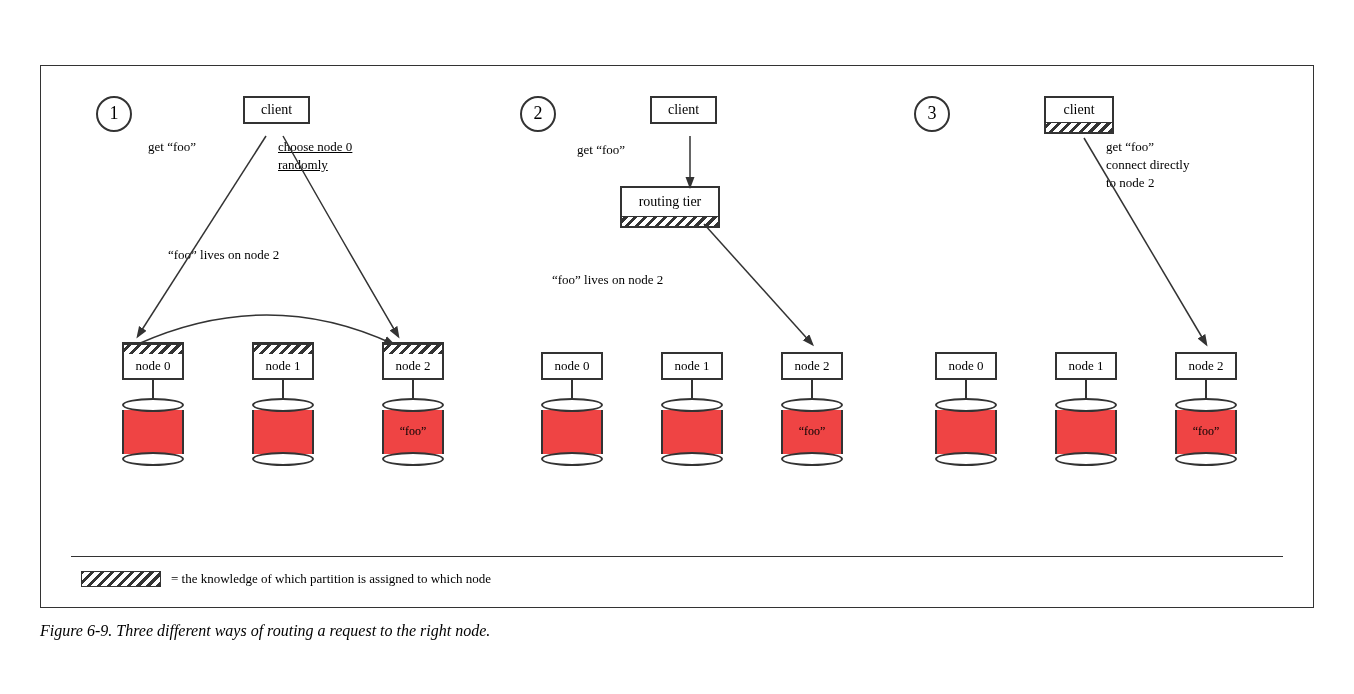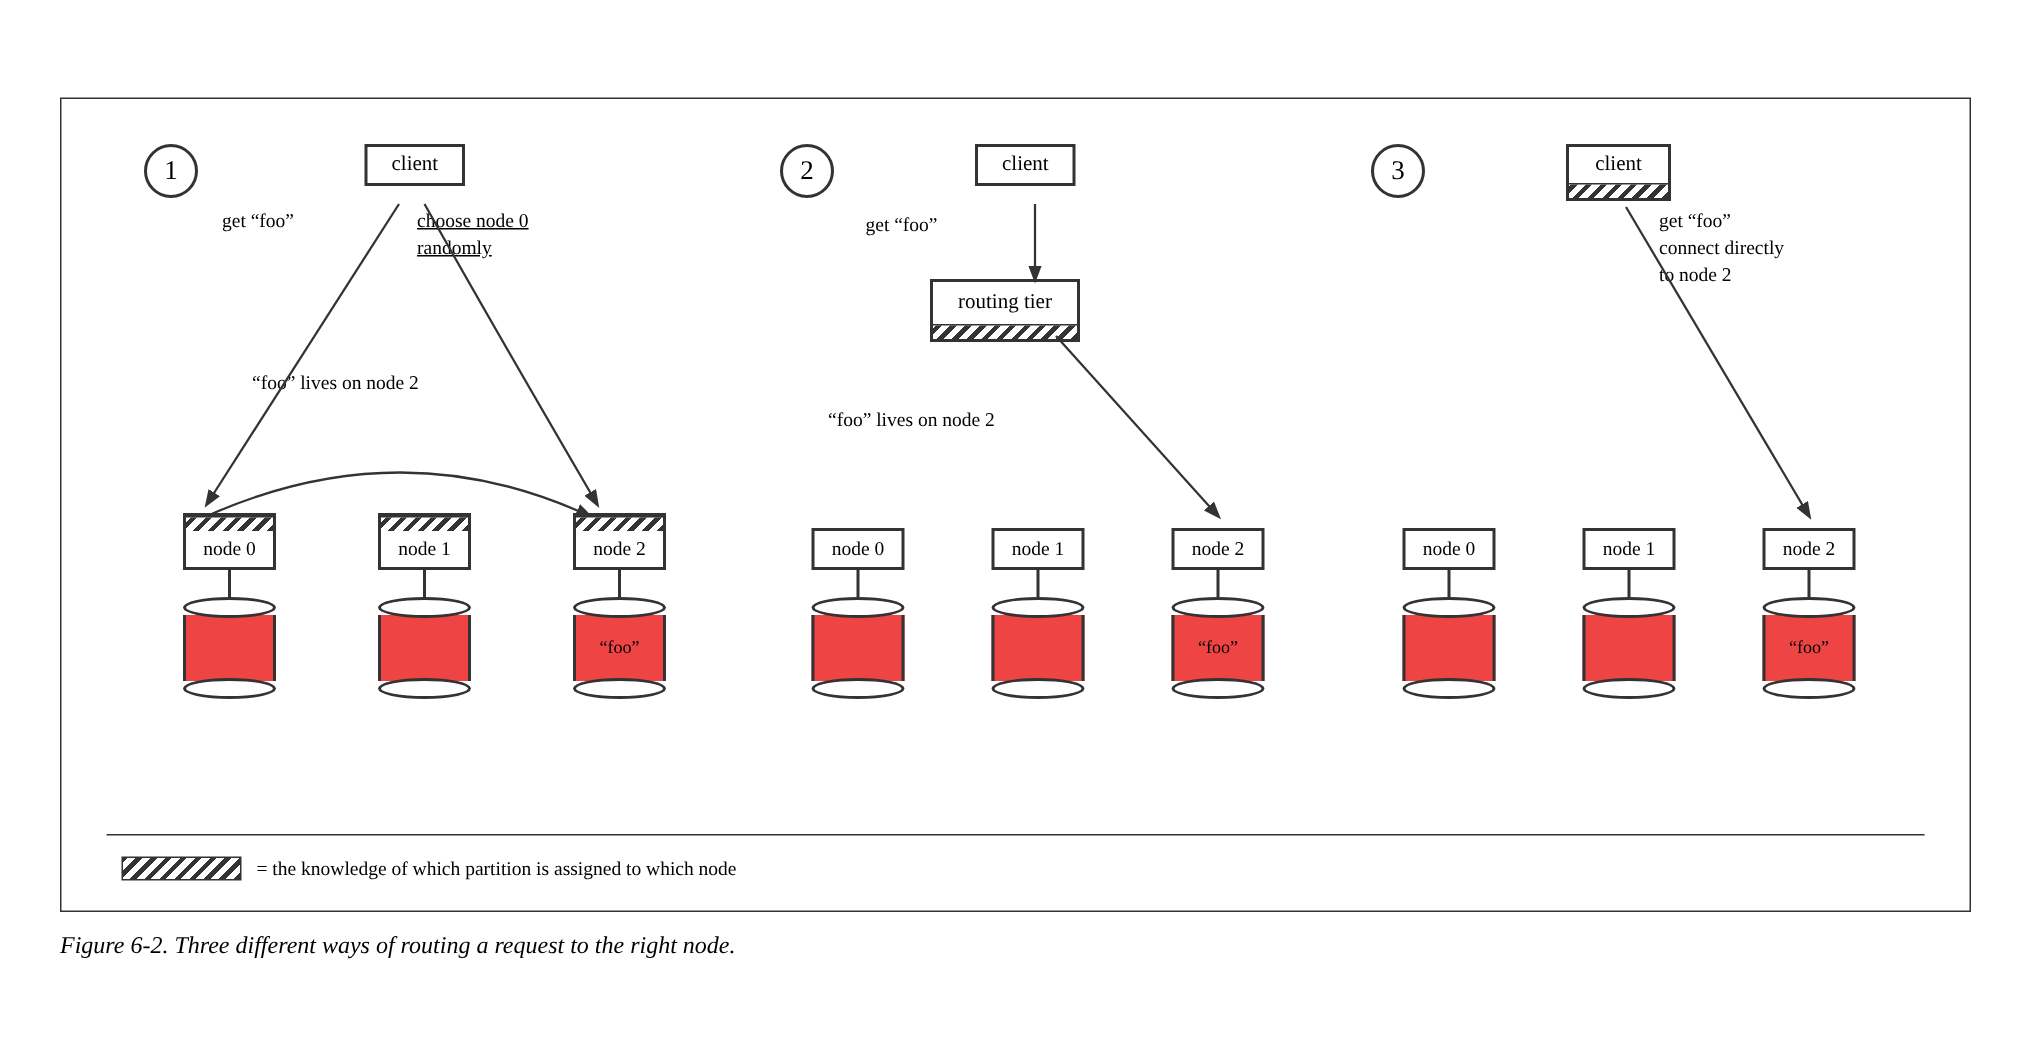--- a/index.html
+++ b/index.html
@@ -457,15 +457,15 @@
 
     <hr class="divider-line">
 
     <div class="legend-row">
       <div class="legend-hatch"></div>
       <span class="legend-text">= the knowledge of which partition is assigned to which node</span>
     </div>
 
   </div>
 
-  <div class="caption">Figure 6-2. Three different ways of routing a request to the right node.</div>
+  <div class="caption">Figure 6-9. Three different ways of routing a request to the right node.</div>
 
 </div>
 
 </body></html>

